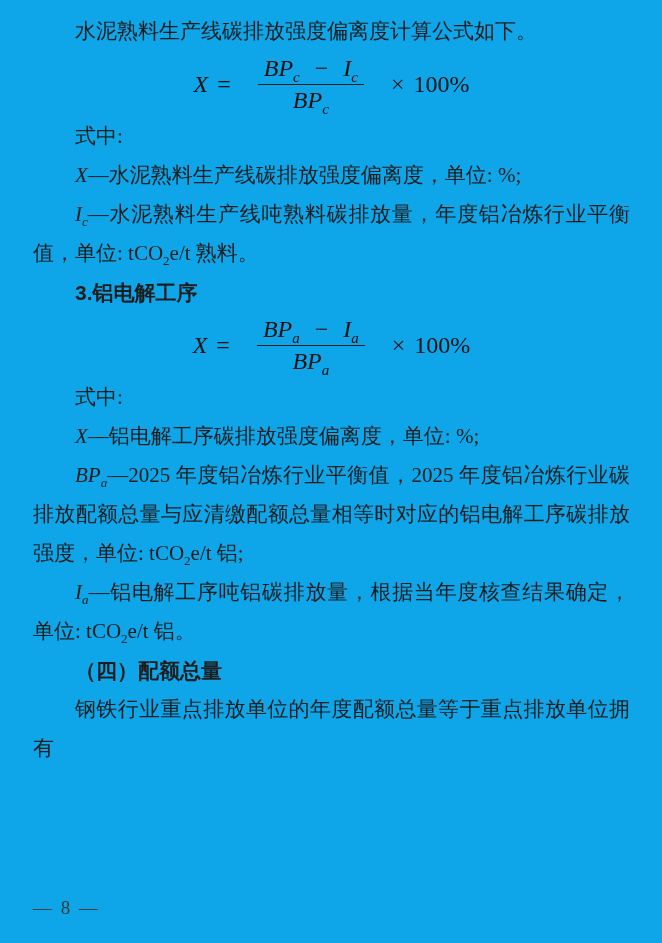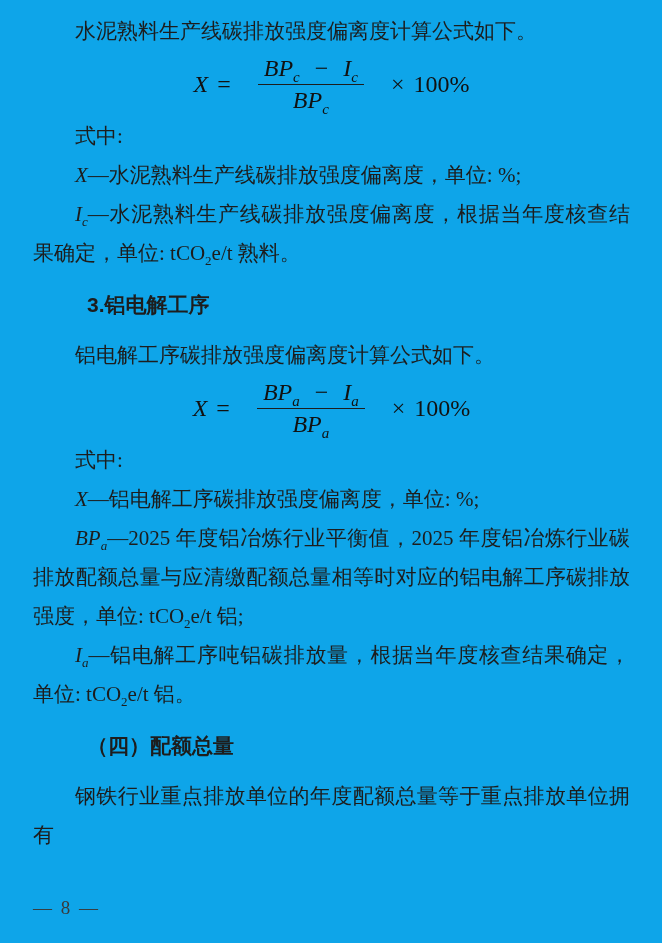--- a/index.html
+++ b/index.html
@@ -16,21 +16,21 @@
     overflow: hidden;
   }
   .para {
     margin: 0;
     font-size: 21px;
     line-height: 39px;
     text-align: justify;
     text-indent: 2em;
   }
   .heading {
-    margin: 12px;
+    margin: 0;
     font-size: 21px;
     line-height: 39px;
     text-indent: 2em;
     font-weight: bold;
     font-family: "Liberation Sans", "DejaVu Sans", sans-serif;
   }
   .var { font-style: italic; font-family: "Liberation Serif", "DejaVu Serif", serif; }
   sub.varsub { font-style: italic; font-size: 0.62em; line-height: 0; }
   sub.unitsub { font-style: normal; font-size: 0.62em; line-height: 0; }
   .formula-block {
@@ -97,30 +97,27 @@
   <p class="para">
     <span>式中:</span>
   </p>
 
   <p class="para">
     <span class="var">X</span><span>—水泥熟料生产线碳排放强度偏离度，单位: %;</span>
   </p>
 
 
   <p class="para">
-    <span class="var">I</span><sub class="varsub">c</sub><span>—水泥熟料生产线碳排放强度偏离度，根据当年度核查结果确定，单位: tCO</span><sub class="unitsub">2</sub><span>e/t 熟料。</span>
+    <span class="var">I</span><sub class="varsub">c</sub><span>—水泥熟料生产线吨熟料碳排放量，年度铝冶炼行业平衡值，单位: tCO</span><sub class="unitsub">2</sub><span>e/t 熟料。</span>
   </p>
 
   <h3 class="heading">
     <span>3.铝电解工序</span>
   </h3>
 
-  <p class="para">
-    <span>铝电解工序碳排放强度偏离度计算公式如下。</span>
-  </p>
 
   <div class="formula-block">
     <span class="f-var">X</span>
     <span class="f-op">=</span>
     <span class="frac">
       <span class="num">
         <span class="f-var">BP</span><sub>a</sub>
         <span class="f-op">−</span>
         <span class="f-var">I</span><sub>a</sub>
       </span>

